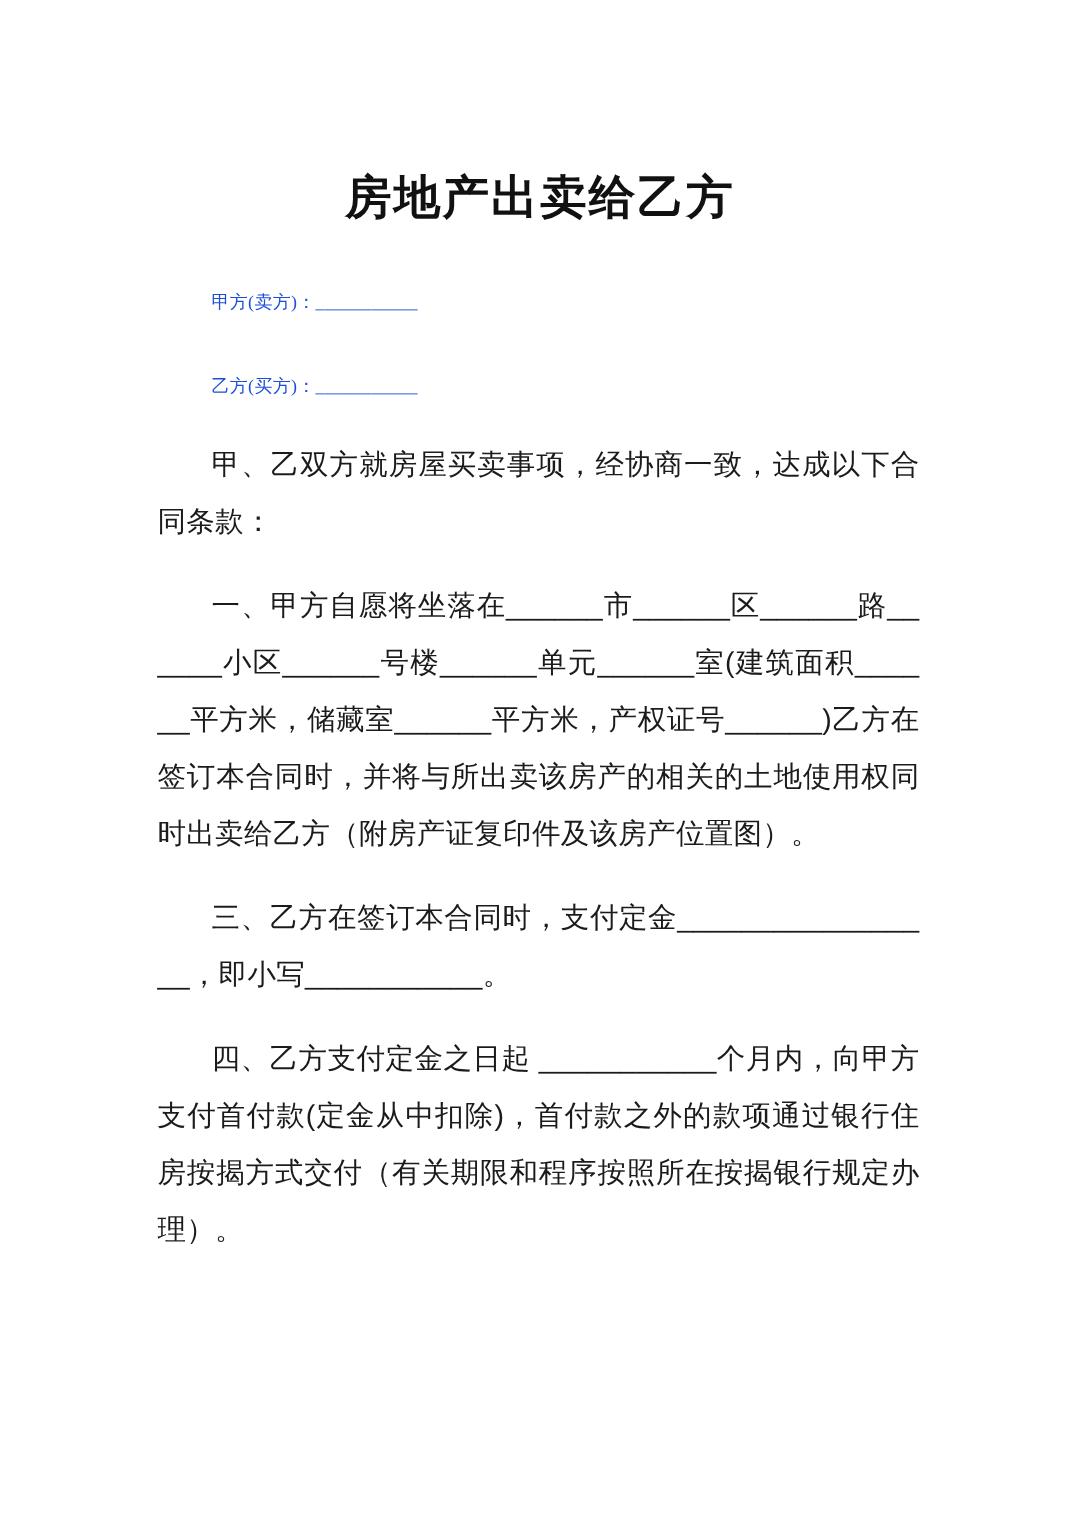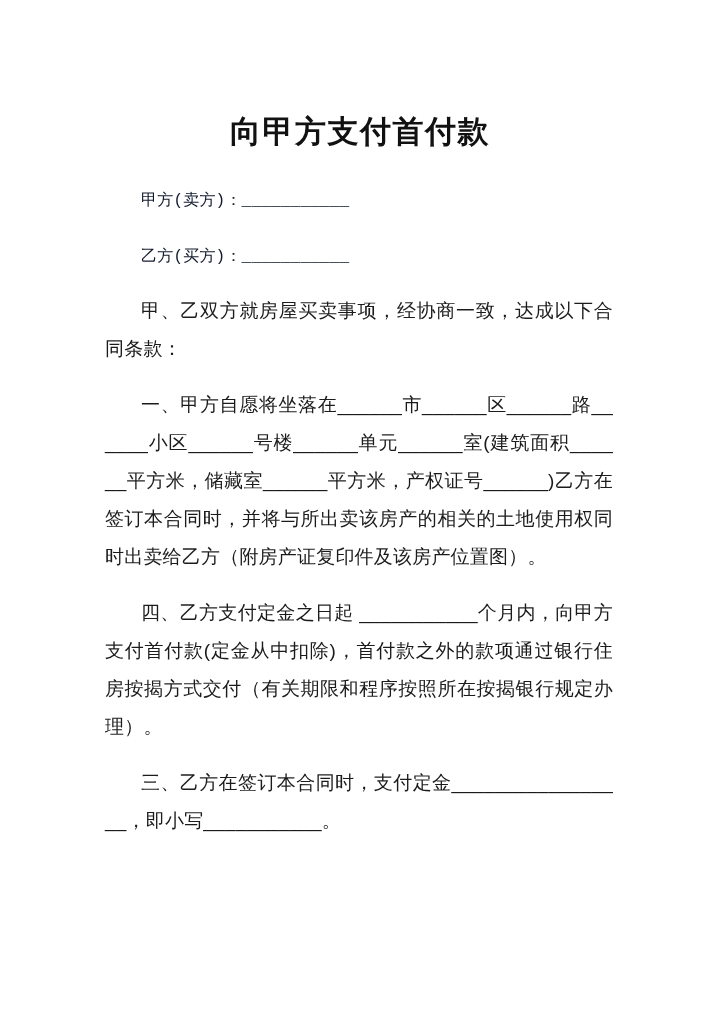--- a/index.html
+++ b/index.html
@@ -59,47 +59,47 @@
     margin: 0 0 18px 0;
     letter-spacing: 0.2px;
     word-break: break-all;
   }
 
   .para.indent {
     text-indent: 36px;
   }
 
   .party-line {
-    font-family: Liberation Mono, monospace;
-    font-size: 16px;
+    font-family: Liberation Serif, serif;
+    font-size: 12px;
     line-height: 38px;
-    color: #0f172a;
+    color: #1d4ed8;
     margin: 0 0 18px 0;
     text-indent: 36px;
     letter-spacing: 0.2px;
   }
 </style>
 </head>
 <body>
 
 <div class="page">
 
-  <h1 class="doc-title">向甲方支付首付款</h1>
+  <h1 class="doc-title">房地产出卖给乙方</h1>
 
   <div class="party-block">
     <p class="party-line">甲方(卖方)：___________</p>
     <p class="party-line">乙方(买方)：___________</p>
   </div>
 
   <div class="body-block">
 
     <p class="para indent">甲、乙双方就房屋买卖事项，经协商一致，达成以下合同条款：</p>
 
     <p class="para indent">一、甲方自愿将坐落在______市______区______路______小区______号楼______单元______室(建筑面积______平方米，储藏室______平方米，产权证号______)乙方在签订本合同时，并将与所出卖该房产的相关的土地使用权同时出卖给乙方（附房产证复印件及该房产位置图）。</p>
 
 
+    <p class="para indent">三、乙方在签订本合同时，支付定金_________________，即小写___________。</p>
+
     <p class="para indent">四、乙方支付定金之日起 ___________个月内，向甲方支付首付款(定金从中扣除)，首付款之外的款项通过银行住房按揭方式交付（有关期限和程序按照所在按揭银行规定办理）。</p>
-
-    <p class="para indent">三、乙方在签订本合同时，支付定金_________________，即小写___________。</p>
 
   </div>
 
 </div>
 
 </body></html>

